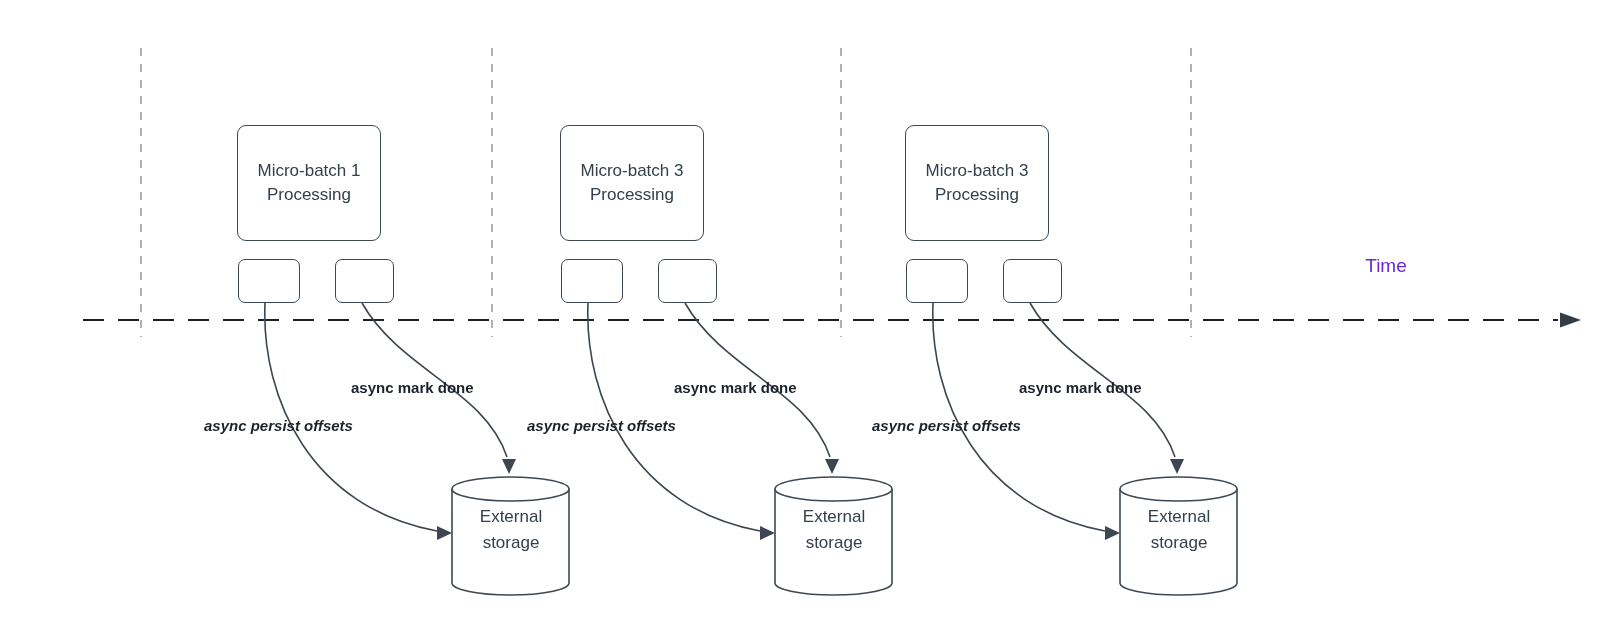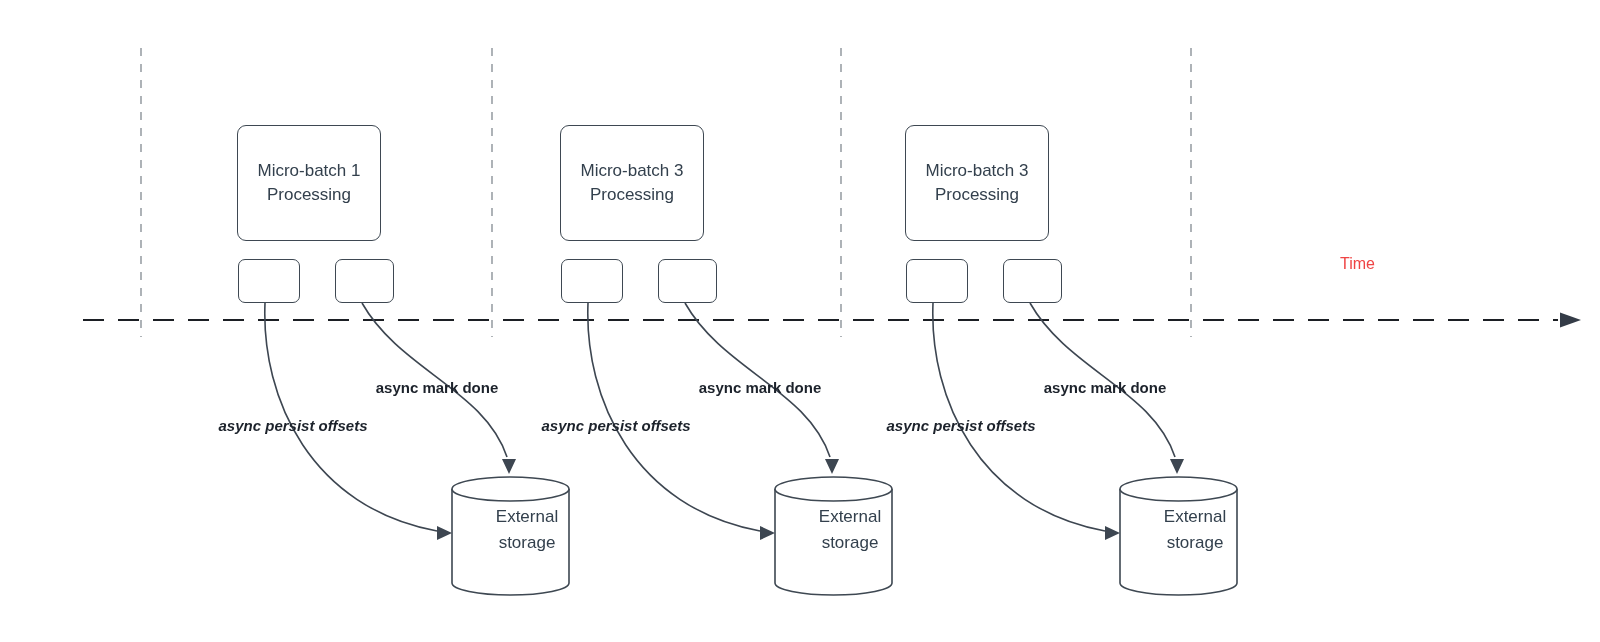--- a/index.html
+++ b/index.html
@@ -12,23 +12,23 @@
     overflow: hidden;
   }
   #base-lines {
     position: absolute;
     left: 0; top: 0;
   }
   .time-label {
     position: absolute;
     left: 1340px; top: 255px;
     width: 92px;
-    text-align: left;
-    font-size: 16px;
-    color: #ef4444;
+    text-align: center;
+    font-size: 19px;
+    color: #6d28d9;
   }
   .batch-group {
     position: absolute;
     top: 0;
     width: 340px;
     height: 642px;
   }
   #group-1 { left: 237px; }
   #group-2 { left: 560px; }
   #group-3 { left: 905px; }
@@ -73,35 +73,33 @@
     stroke-width: 1.6;
   }
   .arrowhead { fill: #3d4651; stroke: none; }
   .cyl { fill: #ffffff; stroke: #3e4852; stroke-width: 1.6; }
 
   .edge-label {
     position: absolute;
     font-size: 15px;
     font-weight: bold;
     color: #1c222b;
-    text-align: center;
     white-space: nowrap;
   }
   .persist-label  { left: -33px; top: 417px; width: 178px; font-style: italic; }
   .markdone-label { left: 114px; top: 379px; width: 172px; }
 
   .storage-label {
     position: absolute;
     left: 216px; top: 504px;
     width: 116px;
     text-align: center;
     font-size: 17px;
     line-height: 26px;
     color: #33404d;
-    margin-left: 16px;
   }
 </style>
 </head>
 <body>
 
 <div id="canvas">
 
   <svg id="base-lines" width="1600" height="642" viewBox="0 0 1600 642">
     <path d="M141,48 V337" stroke="#9aa0a6" stroke-width="1.6" stroke-dasharray="8 8" fill="none"></path>
     <path d="M492,48 V337" stroke="#9aa0a6" stroke-width="1.6" stroke-dasharray="8 8" fill="none"></path>

